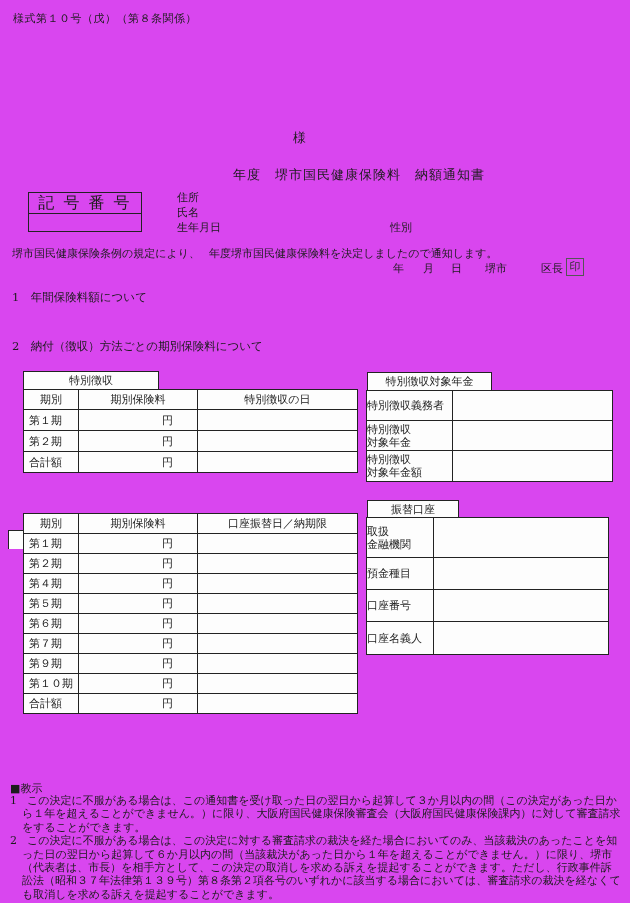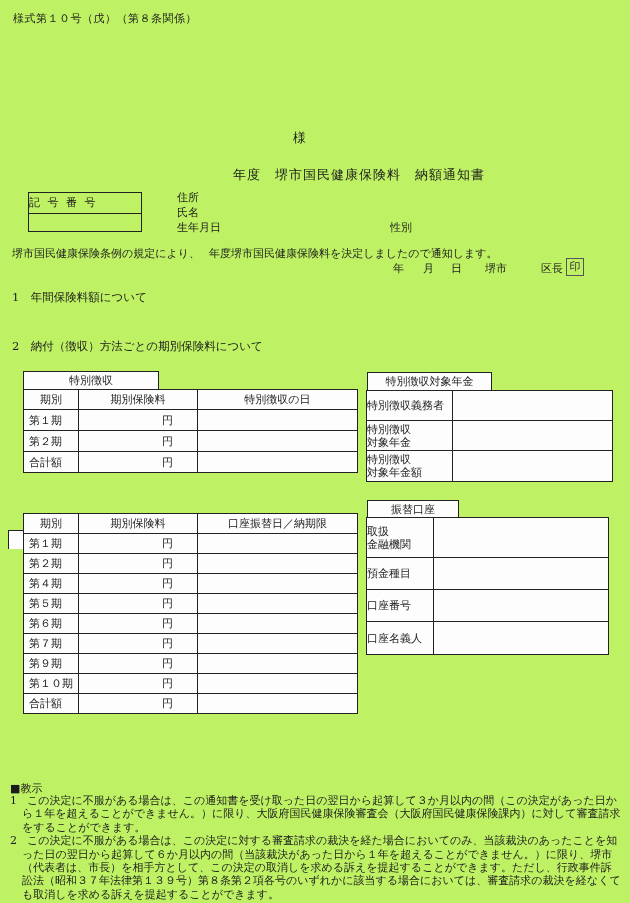--- a/index.html
+++ b/index.html
@@ -1,28 +1,28 @@
 <!DOCTYPE html>
 <html><head>
 <meta charset="utf-8">
 <style>
   html,body { margin:0; padding:0; background:#e8e8e8; }
   .page {
     position:relative; width:630px; height:903px; margin:0 auto;
-    background:#bef264; color:#1c1c1c;
+    background:#d946ef; color:#1c1c1c;
     font-family:"DejaVu Serif","Liberation Serif",serif;
     font-size:11px; overflow:hidden;
   }
   .abs { position:absolute; }
   .formcode { left:13px; top:11px; font-size:11px; letter-spacing:0.5px; }
   .sama { left:293px; top:129px; font-size:13px; }
   .title { left:217px; top:166px; font-size:13px; letter-spacing:1px;margin-left:16px; }
 
   .symbox { left:28px; top:192px; width:112px; height:38px; border:1px solid #222; }
-  .symbox .top { height:20px; border-bottom:1px solid #222; text-align:left; line-height:20px; font-size:11px; letter-spacing:2px; }
+  .symbox .top { height:20px; border-bottom:1px solid #222; text-align:center; line-height:20px; font-size:16px; letter-spacing:2px; }
   .symbox .bot { height:16px; }
 
   .lbl { font-size:11px; }
   .addr { left:177px; top:190px; }
   .name { left:177px; top:205px; }
   .birth { left:177px; top:220px; }
   .gender { left:390px; top:220px; }
 
   .notice-intro { left:12px; top:246px; }
   .notice-body { left:209px; top:246px; }

